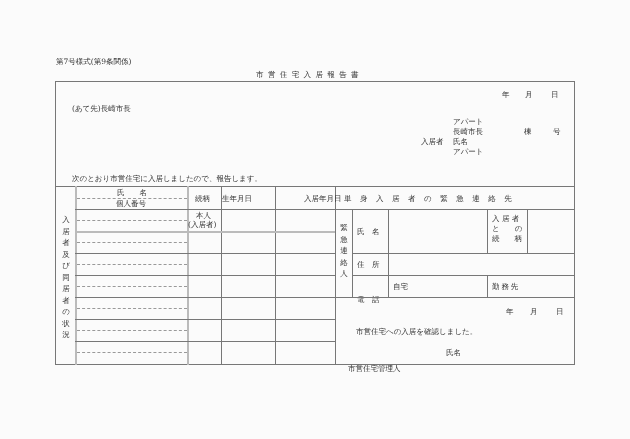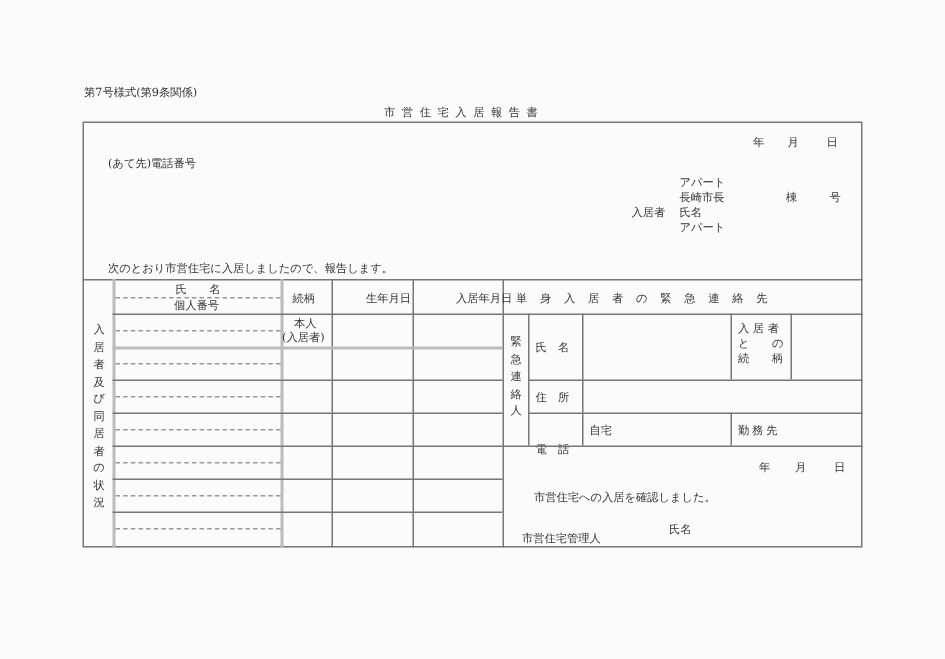--- a/index.html
+++ b/index.html
@@ -18,21 +18,21 @@
 
 <div class="t" style="left:56px;top:58px;font-size:7.5px;">第7号様式(第9条関係)</div>
 <div class="t" style="left:256px;top:71px;font-size:7.5px;letter-spacing:1px;">市 営 住 宅 入 居 報 告 書</div>
 
 <div class="frame"></div>
 
 <div class="t" style="left:502px;top:91px;">年</div>
 <div class="t" style="left:525px;top:91px;">月</div>
 <div class="t" style="left:551px;top:91px;">日</div>
 
-<div class="t" style="left:72px;top:105px;">(あて先)電話番号</div>
+<div class="t" style="left:72px;top:105px;">(あて先)長崎市長</div>
 
 <div class="t" style="left:453px;top:118px;">アパート</div>
 <div class="t" style="left:453px;top:128px;">長崎市長</div>
 <div class="t" style="left:524px;top:128px;">棟</div>
 <div class="t" style="left:553px;top:128px;">号</div>
 <div class="t" style="left:421px;top:138px;">入居者</div>
 <div class="t" style="left:453px;top:138px;">氏名</div>
 <div class="t" style="left:453px;top:148px;">アパート</div>
 
 <div class="t" style="left:72px;top:175px;">次のとおり市営住宅に入居しましたので、報告します。</div>
@@ -56,21 +56,21 @@
   <span>者</span>
   <span>の</span>
   <span>状</span>
   <span>況</span>
 </div>
 
 <div class="t" style="left:117px;top:189px;">氏　　名</div>
 <div class="dash" style="left:77px;top:198px;width:110px;"></div>
 <div class="t" style="left:116px;top:200px;">個人番号</div>
 <div class="t" style="left:195px;top:195px;">続柄</div>
-<div class="t" style="left:244px;top:195px;text-align:center;">生年月日</div>
+<div class="t" style="left:222px;top:195px;text-align:center;">生年月日</div>
 <div class="t" style="left:286px;top:195px;margin-left:18px;">入居年月日</div>
 
 <div class="line" style="left:75px;top:209px;width:260px;height:1px;"></div>
 
 <div class="t" style="left:196px;top:212px;">本人</div>
 <div class="t" style="left:188px;top:221px;">(入居者)</div>
 
 <div class="lline" style="left:75px;top:231px;width:260px;height:2px;"></div>
 <div class="line" style="left:75px;top:253px;width:260px;height:1px;"></div>
 <div class="line" style="left:75px;top:275px;width:260px;height:1px;"></div>
@@ -118,14 +118,14 @@
 <div class="t" style="left:357px;top:283px;margin-top:13px;">電　話</div>
 <div class="t" style="left:393px;top:283px;">自宅</div>
 <div class="t" style="left:492px;top:283px;font-family:Liberation Serif, serif;">勤 務 先</div>
 
 <div class="line" style="left:335px;top:297px;width:240px;height:1px;"></div>
 
 <div class="t" style="left:506px;top:308px;">年</div>
 <div class="t" style="left:530px;top:308px;">月</div>
 <div class="t" style="left:556px;top:308px;">日</div>
 <div class="t" style="left:356px;top:328px;">市営住宅への入居を確認しました。</div>
-<div class="t" style="left:348px;top:355px;">市営住宅管理人</div>
+<div class="t" style="left:348px;top:365px;">市営住宅管理人</div>
 <div class="t" style="left:446px;top:349px;">氏名</div>
 
 </body></html>

